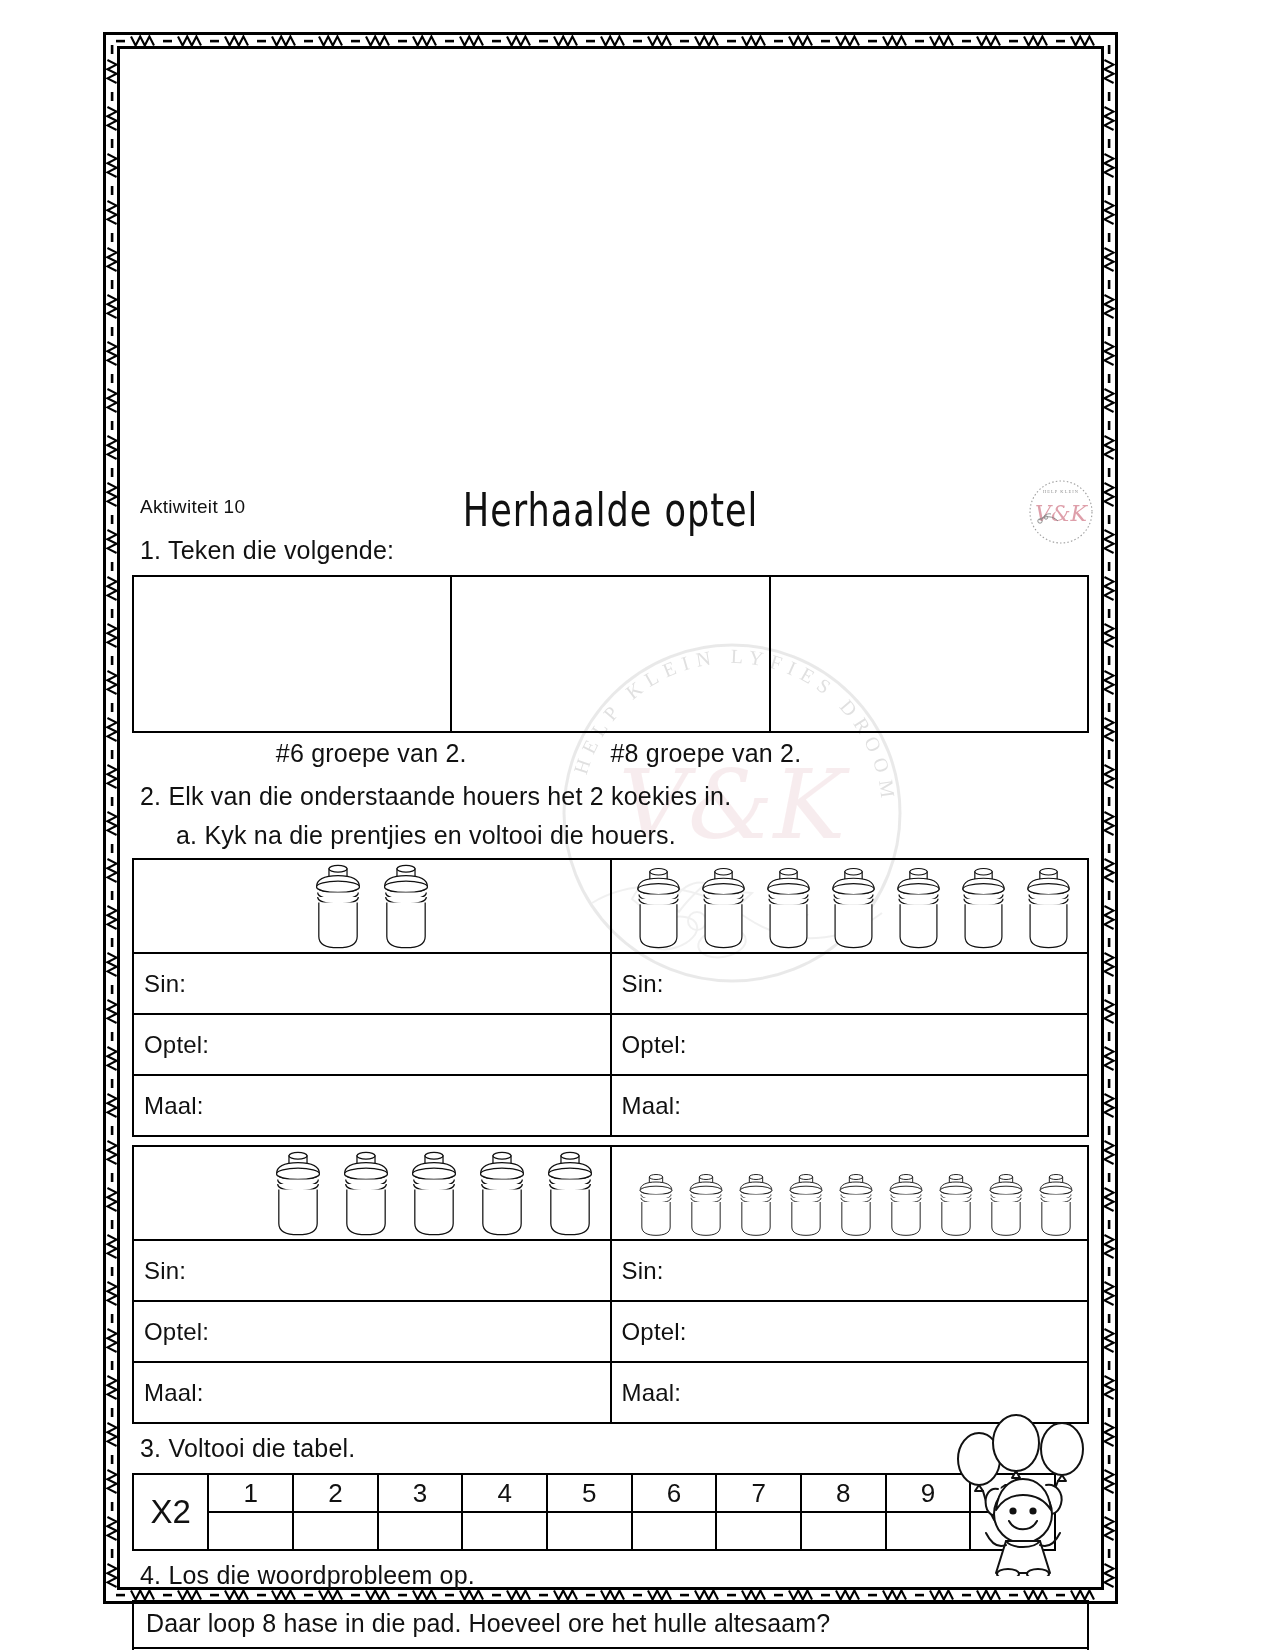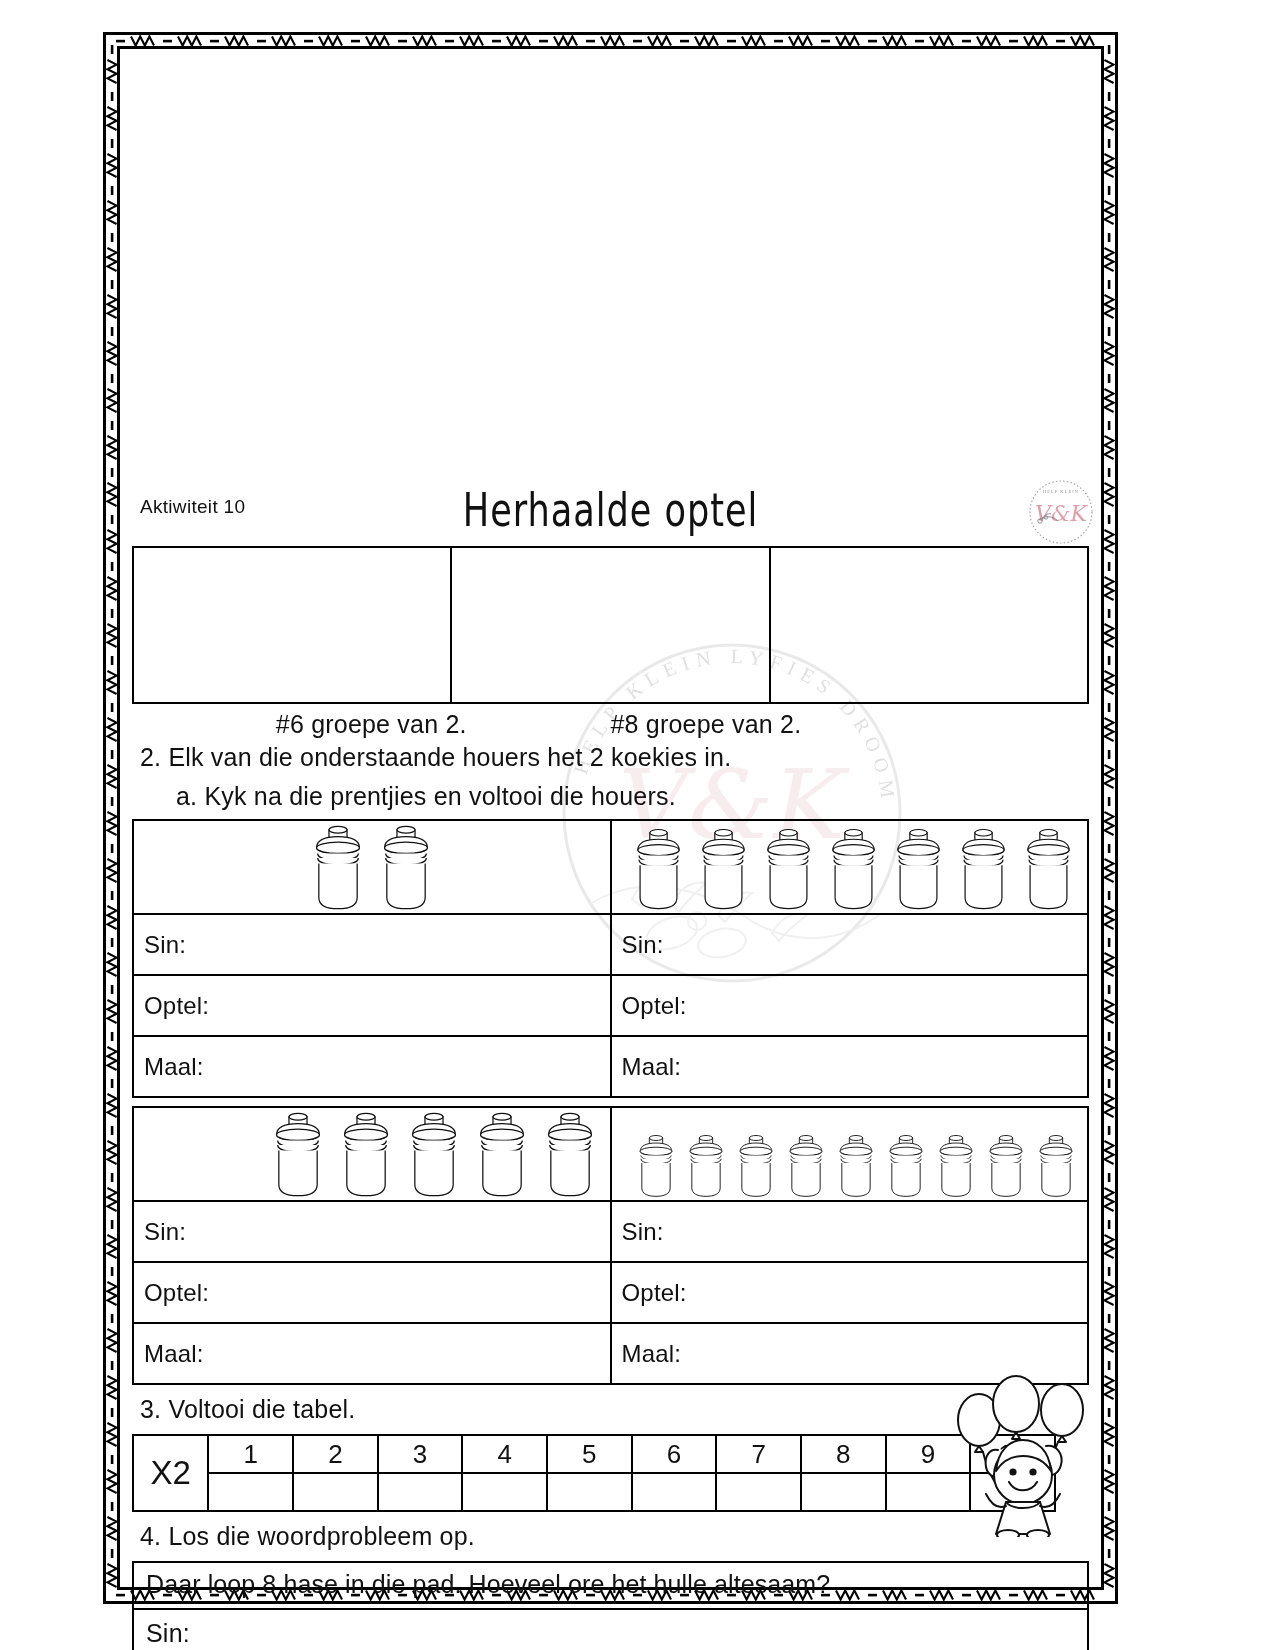--- a/index.html
+++ b/index.html
@@ -115,21 +115,21 @@
   }
   .draw-cell {
     flex: 1;
     border-right: 2.5px solid #000;
   }
   .draw-cell:last-child { border-right: none; }
 
   .group-labels {
     display: flex;
     margin-top: 6px;
-    margin-bottom: 4px;
+    margin-bottom: 14px;
   }
   .group-label {
     flex: 1;
     text-align: center;
     font-size: 25px;
     color: #111;
     letter-spacing: 0.2px;
   }
   .group-label.g1 { text-align: center; }
   .group-label.g2 { text-align: left; }
@@ -516,20 +516,21 @@
         <g stroke="#6f6f6f" stroke-width="0.9" fill="none">
           <path d="M14,44 C20,39 28,40 33,45"></path>
           <path d="M17,43 C19,39 23,37 26,38"></path>
           <circle cx="15" cy="45" r="2.2"></circle>
           <circle cx="21" cy="41.5" r="1.7"></circle>
         </g>
       </svg>
     </div>
   </div>
 
+  <div class="q-text">1. Teken die volgende:</div>
 
   <div class="draw-row">
     <div class="draw-cell"></div>
     <div class="draw-cell"></div>
     <div class="draw-cell"></div>
   </div>
 
   <div class="group-labels">
     <div class="group-label g1">#6 groepe van 2.</div>
     <div class="group-label g2">#8 groepe van 2.</div>

